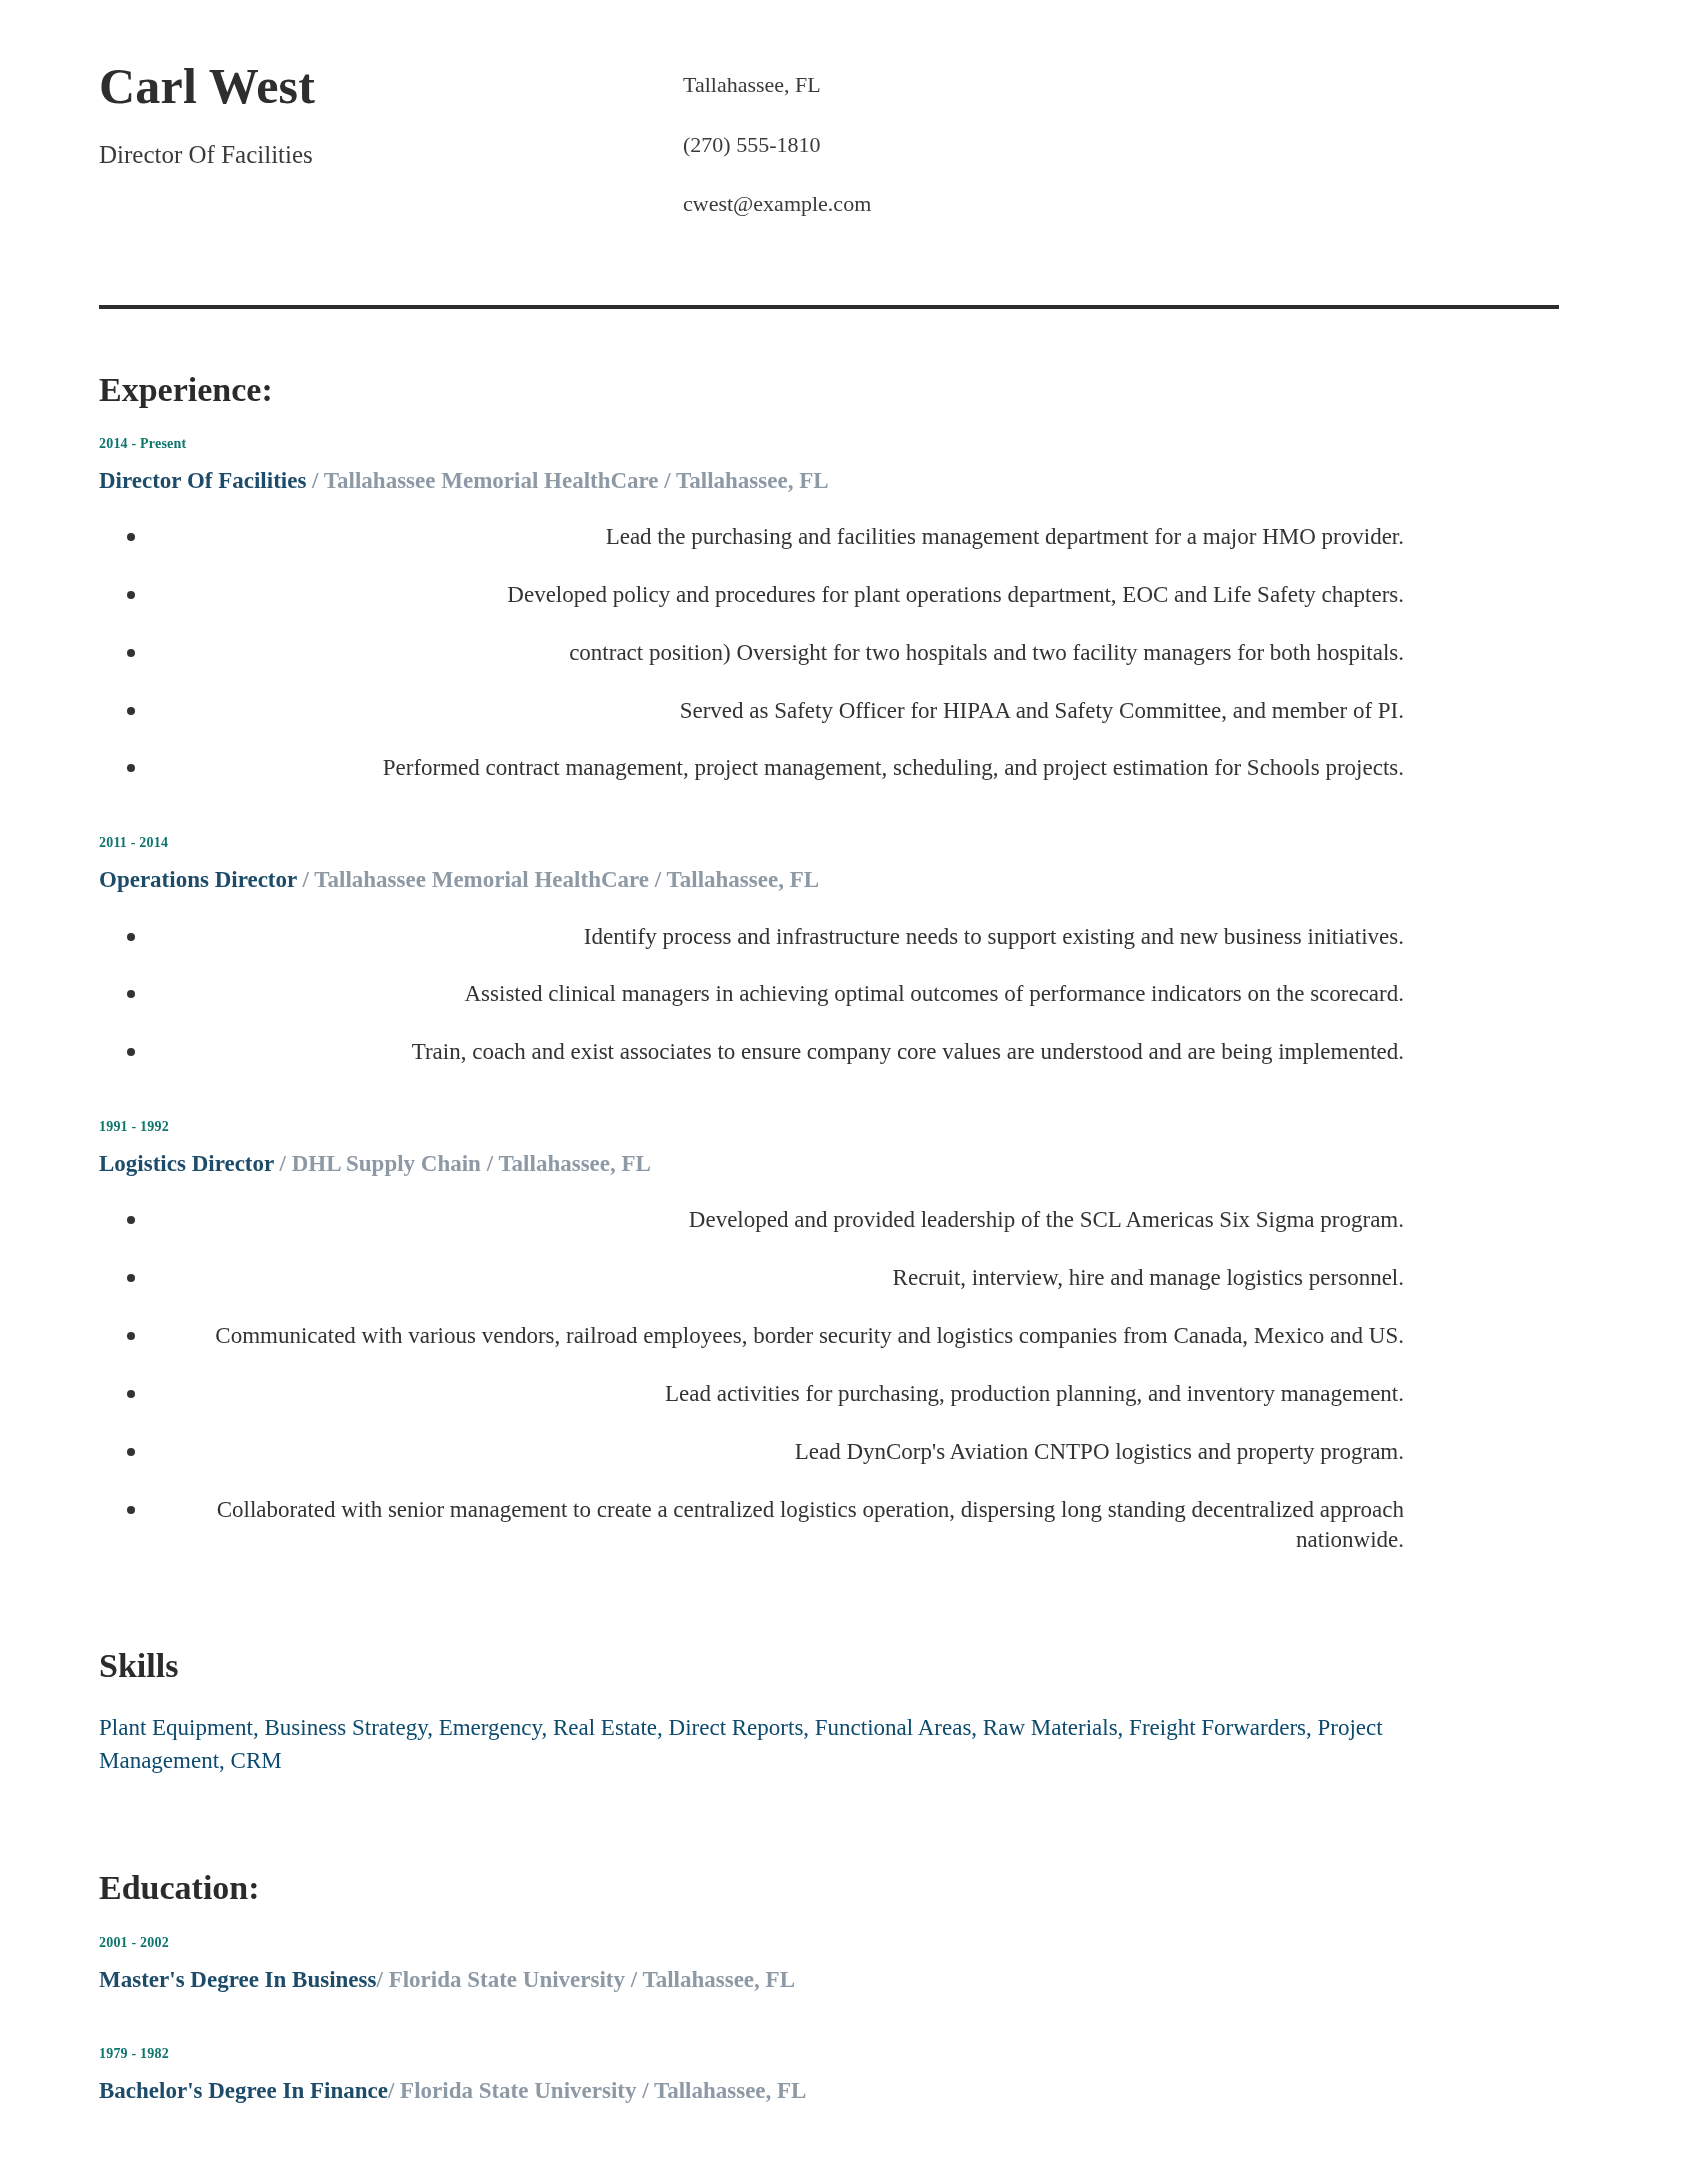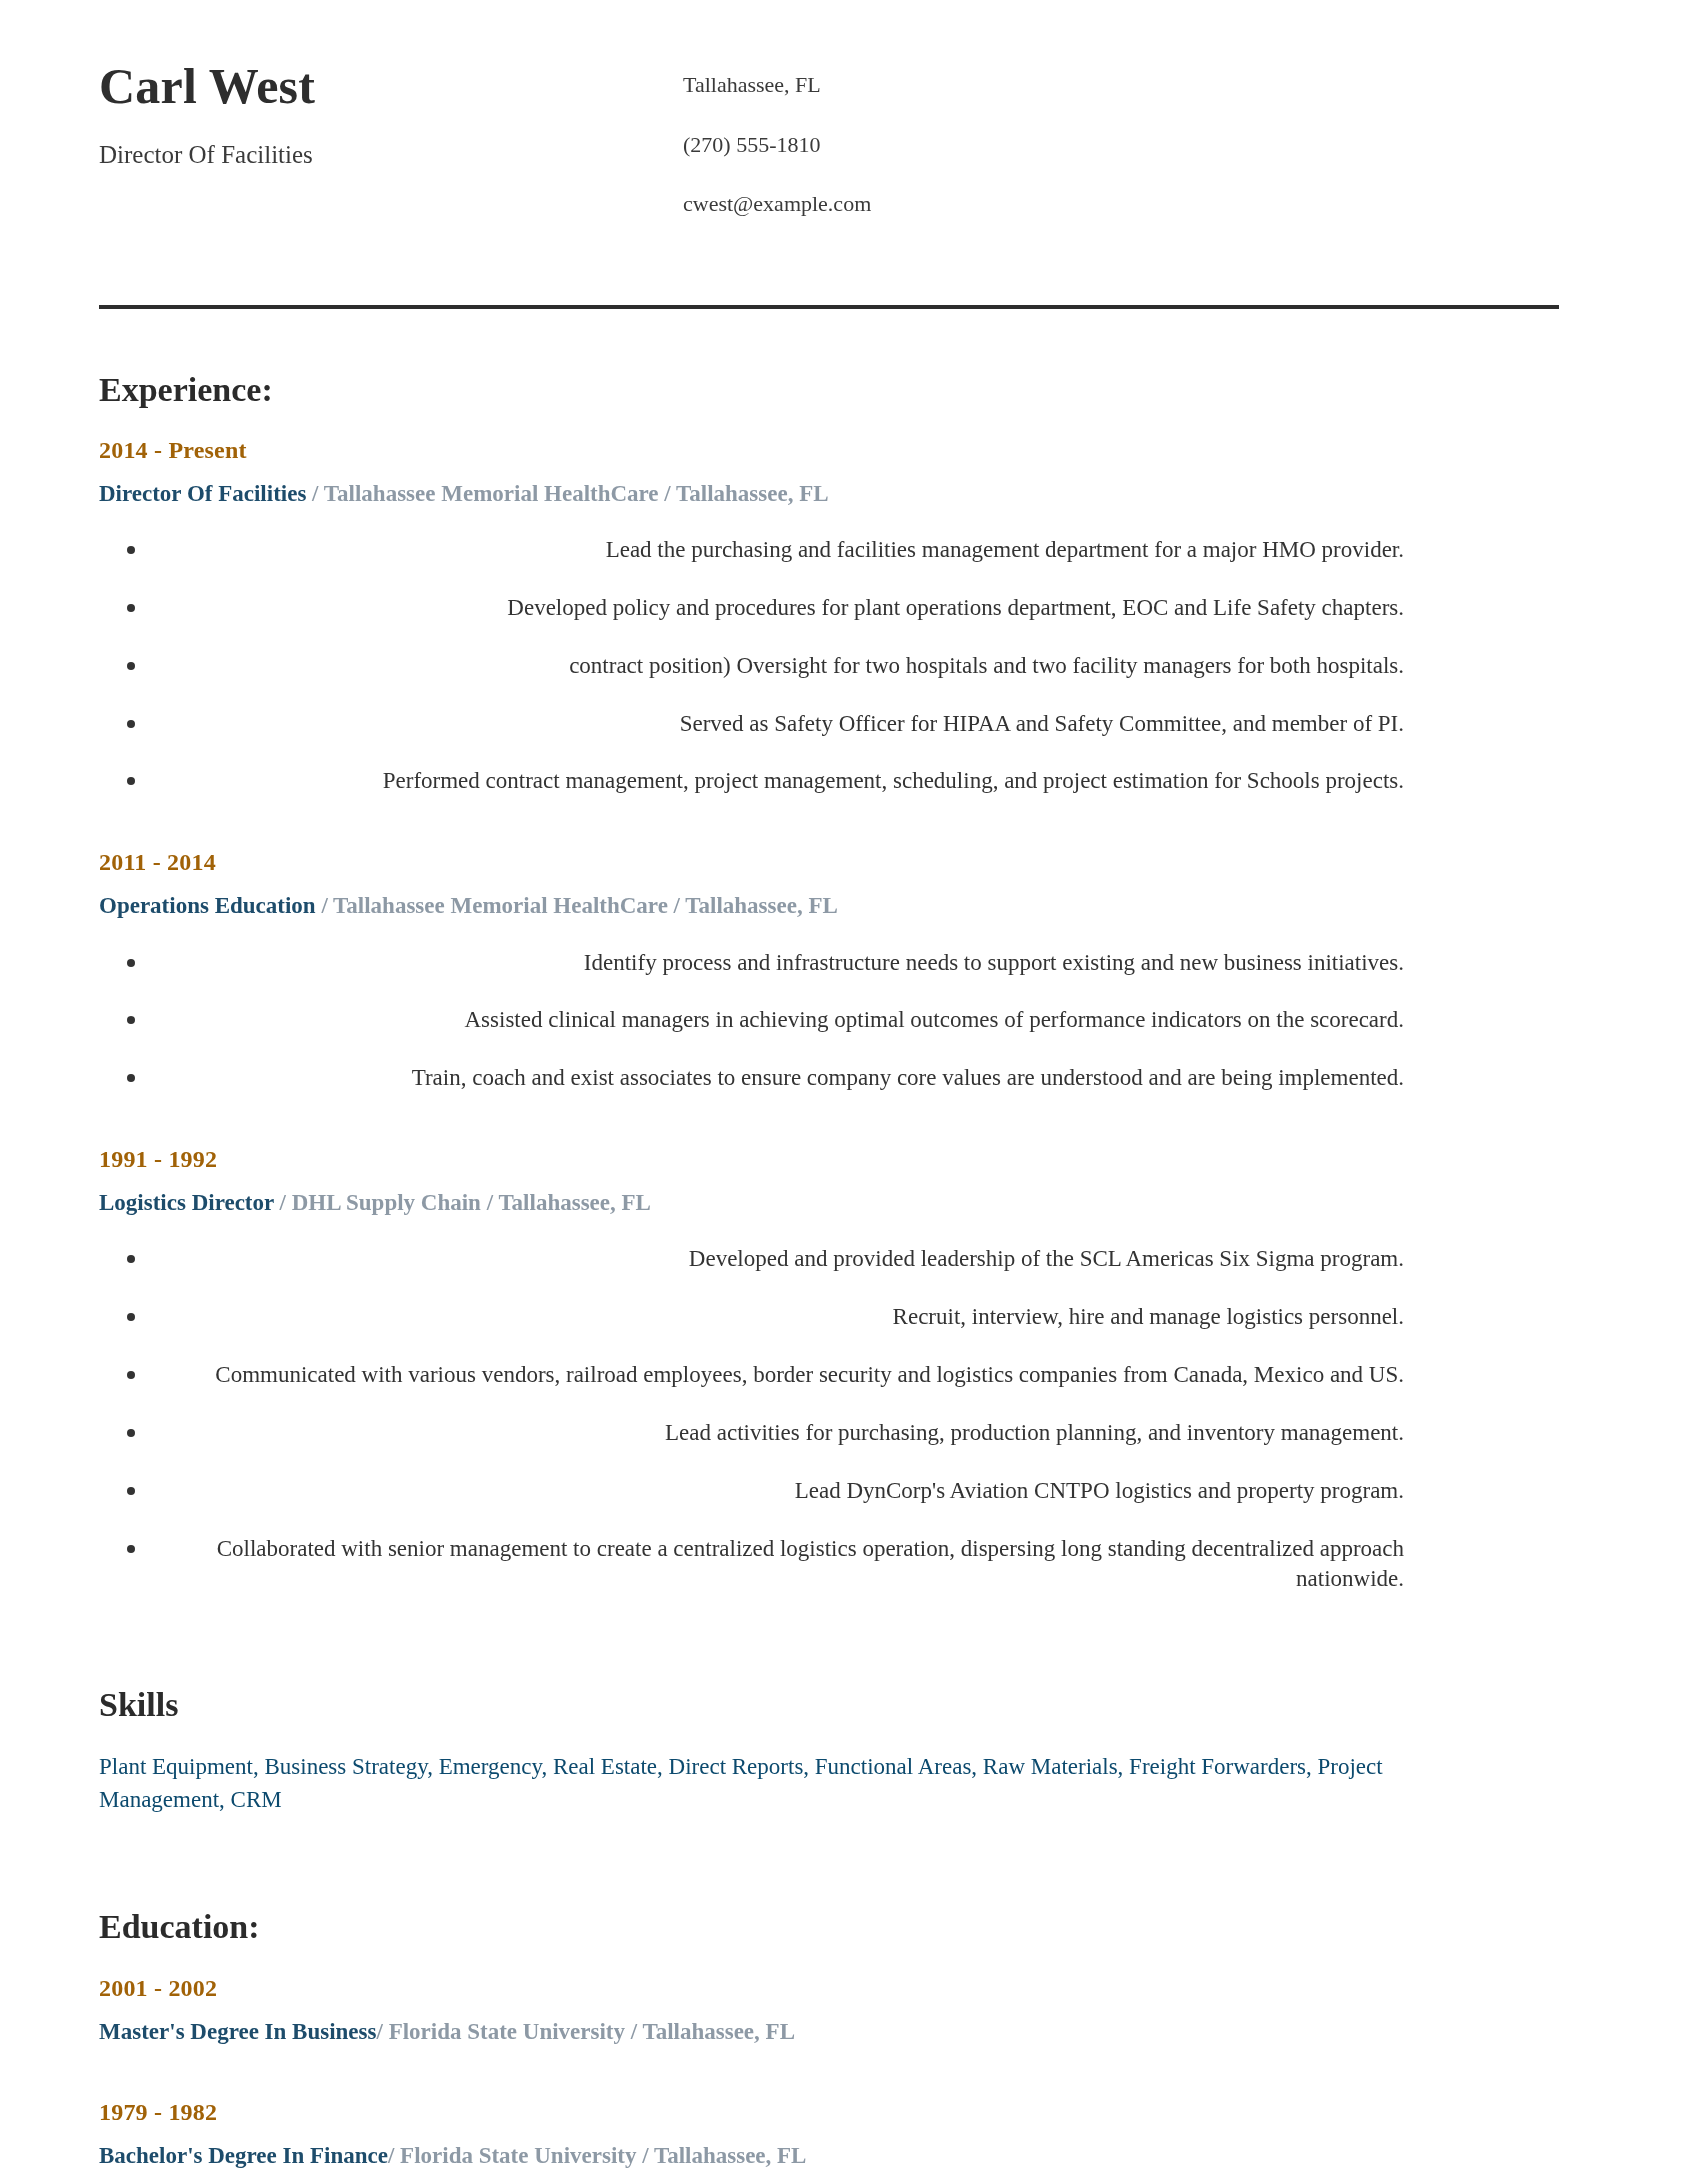--- a/index.html
+++ b/index.html
@@ -75,23 +75,23 @@
   }
   .section-heading {
     font-family: "Liberation Serif", "DejaVu Serif", serif;
     font-size: 34px;
     font-weight: bold;
     color: #2b2b2b;
     margin: 0 0 26px 0;
     line-height: 1.15;
   }
   .entry-dates {
-    font-size: 24px;
-    font-weight: bold;
-    color: #a16207;
+    font-size: 14px;
+    font-weight: bold;
+    color: #0f766e;
     line-height: 1.3;
     letter-spacing: 0.2px;
   }
   .entry-title-line {
     font-size: 23px;
     font-weight: bold;
     line-height: 1.35;
     margin-top: 12px;
   }
   .entry-role {
@@ -184,21 +184,21 @@
         <li><span class="bullet-dot"></span><span>Developed policy and procedures for plant operations department, EOC and Life Safety chapters.</span></li>
         <li><span class="bullet-dot"></span><span>contract position) Oversight for two hospitals and two facility managers for both hospitals.</span></li>
         <li><span class="bullet-dot"></span><span>Served as Safety Officer for HIPAA and Safety Committee, and member of PI.</span></li>
         <li><span class="bullet-dot"></span><span>Performed contract management, project management, scheduling, and project estimation for Schools projects.</span></li>
       </ul>
     </div>
 
     <div class="experience-entry">
       <div class="entry-dates">2011 - 2014</div>
       <div class="entry-title-line">
-        <span class="entry-role">Operations Education</span><span class="entry-org"> / </span><span class="entry-org">Tallahassee Memorial HealthCare / Tallahassee, FL</span>
+        <span class="entry-role">Operations Director</span><span class="entry-org"> / </span><span class="entry-org">Tallahassee Memorial HealthCare / Tallahassee, FL</span>
       </div>
       <ul class="bullets">
         <li><span class="bullet-dot"></span><span>Identify process and infrastructure needs to support existing and new business initiatives.</span></li>
         <li><span class="bullet-dot"></span><span>Assisted clinical managers in achieving optimal outcomes of performance indicators on the scorecard.</span></li>
         <li><span class="bullet-dot"></span><span>Train, coach and exist associates to ensure company core values are understood and are being implemented.</span></li>
       </ul>
     </div>
 
     <div class="experience-entry">
       <div class="entry-dates">1991 - 1992</div>

